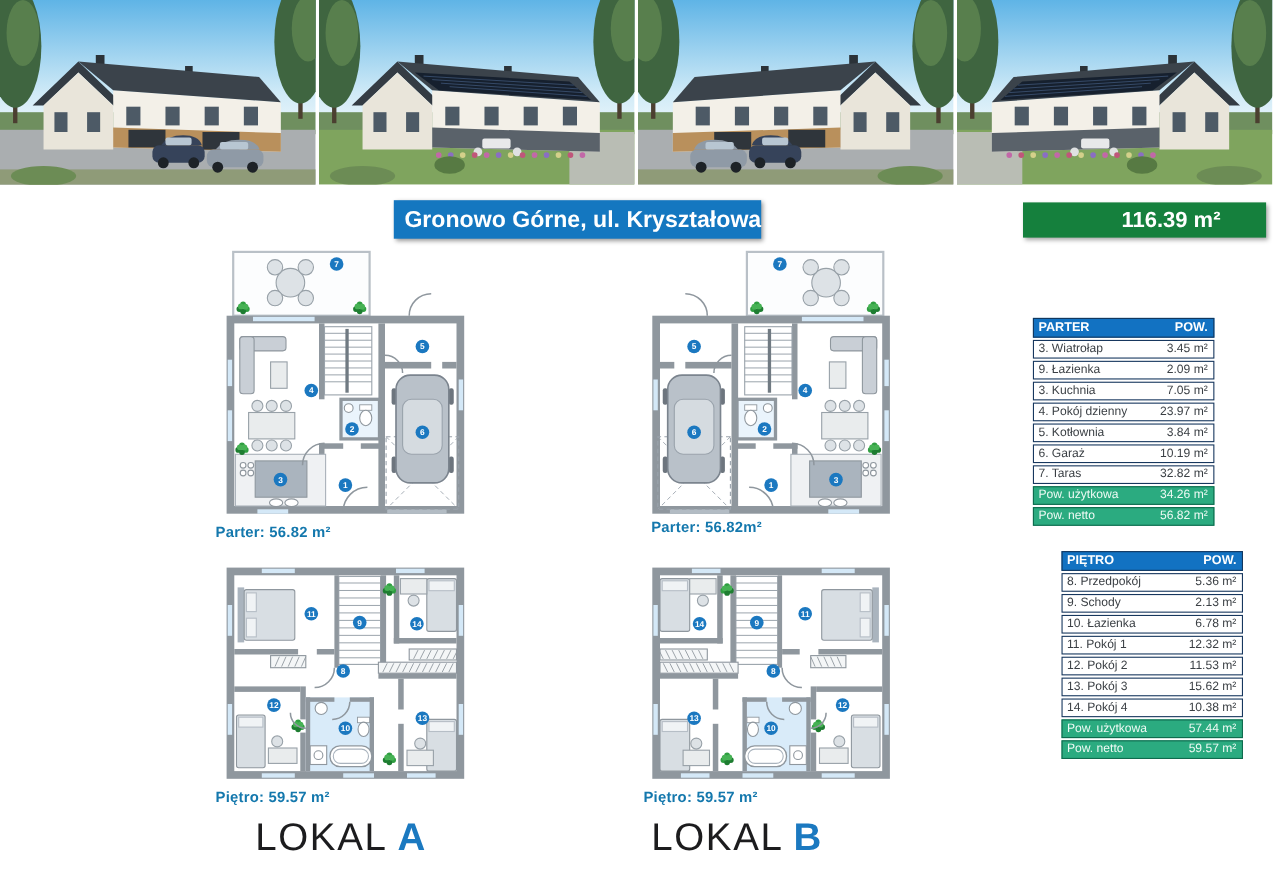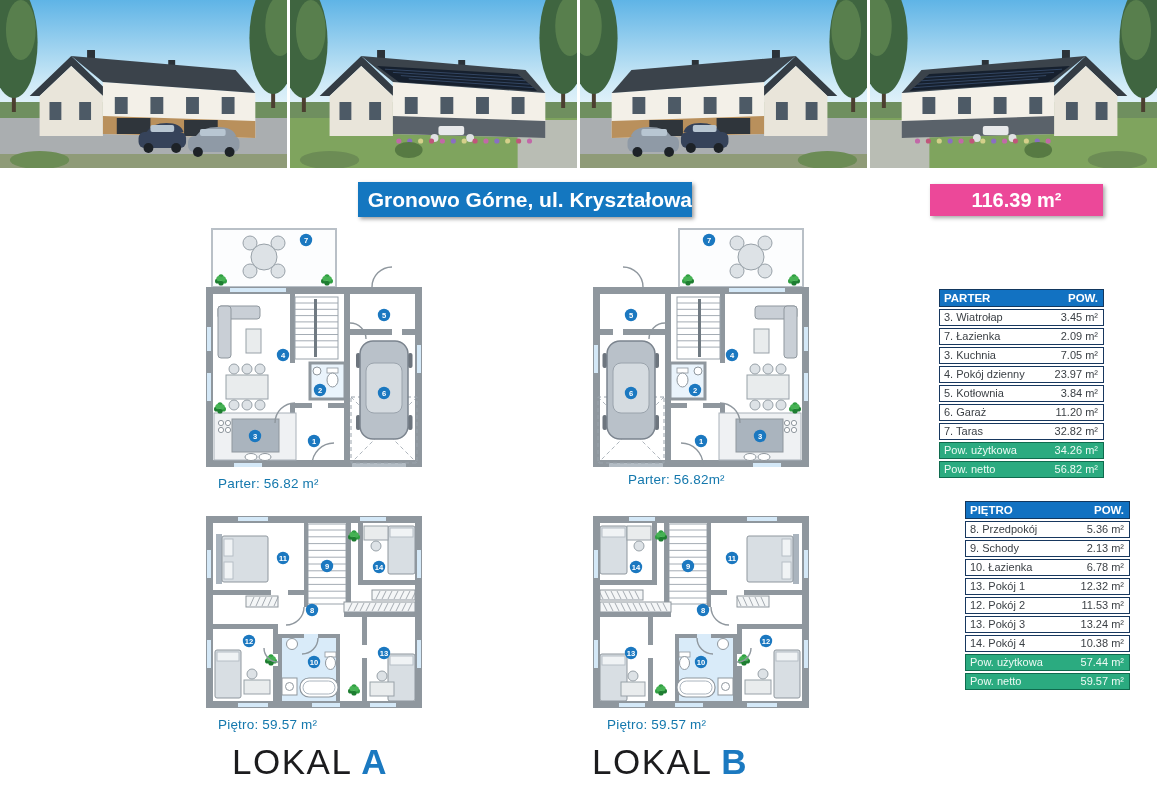--- a/index.html
+++ b/index.html
@@ -10,21 +10,21 @@
   .photo{flex:1 1 0;height:168px;overflow:hidden;}
   .photo svg{display:block;width:100%;height:100%;}
   
   .banner{position:absolute;left:358px;top:182px;width:334px;height:35px;display:flex;align-items:center;justify-content:flex-end;
           color:#ffffff;font-weight:bold;font-size:21px;box-shadow:2px 2px 4px rgba(0,0,0,.4);}
   .area-badge{position:absolute;left:930px;top:184px;width:173px;height:32px;display:flex;align-items:center;justify-content:center;
           color:#ffffff;font-weight:bold;font-size:20px;box-shadow:2px 2px 4px rgba(0,0,0,.35);}
   
   .plan{position:absolute;}
   .plan svg{display:block;}
-  .plan-label{position:absolute;font-weight:normal;font-size:13.5px;letter-spacing:.2px;margin-left:22px;}
+  .plan-label{position:absolute;font-weight:bold;font-size:13.5px;letter-spacing:.2px;}
   
   .lokal{position:absolute;font-size:35px;letter-spacing:1.5px;color:#1c1c1e;white-space:nowrap;}
   .lokal .letter{margin-left:9px;font-weight:bold;}
   
   .tbl{position:absolute;width:165px;font-size:11px;}
   .tbl .hdr{display:flex;justify-content:space-between;align-items:center;color:#fff;font-weight:bold;
             border:1px solid #12375e;padding:2px 5px 2px 4px;font-size:11.5px;}
   .tbl .row{display:flex;justify-content:space-between;align-items:center;border:1px solid #17375e;margin-top:2px;
             padding:1px 5px 2px 4px;background:#fff;color:#3a3f44;}
   .tbl .row.total{color:#eefaf4;border-color:#0f6b4e;}
@@ -249,21 +249,21 @@
             <ellipse cx="283" cy="26" rx="15" ry="30" fill="#5d8450" opacity="0.85"></ellipse>
             <ellipse cx="40" cy="160" rx="30" ry="9" fill="#6c8c55"></ellipse>
           </g>
         </svg>
       </div>
   </div>
 
   <div class="banner" id="banner" style="background: rgb(20, 119, 192);">
     <span>Gronowo Górne, ul. Kryształowa</span>
   </div>
-  <div class="area-badge" id="areaBadge" style="background: #ec4899;">
+  <div class="area-badge" id="areaBadge" style="background: #15803d; padding-left: 48px;">
     <span>116.39 m²</span>
   </div>
 
   <div class="plan" id="planParterA" style="left:194px;top:227px;">
       <svg viewBox="0 0 240 246" width="240" height="246">
         <g>
           <rect x="18" y="2" width="124" height="58" fill="#fcfdfe" stroke="#b9c0c7" stroke-width="2"></rect>
           <circle cx="70" cy="30" r="13" fill="#dde2e6" stroke="#98a1a8"></circle>
           <circle cx="56" cy="16" r="7" fill="#dde2e6" stroke="#98a1a8"></circle>
           <circle cx="84" cy="16" r="7" fill="#dde2e6" stroke="#98a1a8"></circle>
@@ -594,21 +594,21 @@
         <circle cx="151" cy="128" r="6.2" fill="#1b78c0"></circle>
         <text x="151" y="130.7" text-anchor="middle" font-size="7.6" font-weight="bold" fill="#ffffff" font-family="&quot;Liberation Sans&quot;,sans-serif">4</text>
         <circle cx="50" cy="88" r="6.2" fill="#1b78c0"></circle>
         <text x="50" y="90.7" text-anchor="middle" font-size="7.6" font-weight="bold" fill="#ffffff" font-family="&quot;Liberation Sans&quot;,sans-serif">5</text>
         <circle cx="50" cy="166" r="6.2" fill="#1b78c0"></circle>
         <text x="50" y="168.7" text-anchor="middle" font-size="7.6" font-weight="bold" fill="#ffffff" font-family="&quot;Liberation Sans&quot;,sans-serif">6</text>
         <circle cx="128" cy="13" r="6.2" fill="#1b78c0"></circle>
         <text x="128" y="15.7" text-anchor="middle" font-size="7.6" font-weight="bold" fill="#ffffff" font-family="&quot;Liberation Sans&quot;,sans-serif">7</text>
       </svg>
     </div>
-  <div class="plan-label" id="lblParterB" style="left: 606px; top: 472px; color: rgb(20, 120, 173);">Parter: 56.82m²</div>
+  <div class="plan-label" id="lblParterB" style="left: 592px; top: 472px; color: rgb(20, 120, 173);">Parter: 56.82m²</div>
   <div class="plan" id="planPietroB" style="left:581px;top:512px;">
       <svg viewBox="0 0 240 200" width="240" height="200">
         <g transform="translate(240 0) scale(-1 1)">
           <rect x="12" y="4" width="216" height="192" fill="#8f979e"></rect>
           <rect x="19" y="11" width="202" height="178" fill="#ffffff"></rect>
           <rect x="44" y="5" width="30" height="4" fill="#d4e8f7"></rect>
           <rect x="166" y="5" width="26" height="4" fill="#d4e8f7"></rect>
           <rect x="44" y="191" width="30" height="4" fill="#d4e8f7"></rect>
           <rect x="118" y="191" width="28" height="4" fill="#d4e8f7"></rect>
           <rect x="176" y="191" width="26" height="4" fill="#d4e8f7"></rect>
@@ -744,38 +744,38 @@
   <div class="tbl" id="tblParter" style="left:939px;top:289px;">
       <div class="hdr" style="background: rgb(18, 114, 194);">
         <span>PARTER</span>
         <span>POW.</span>
       </div>
       <div class="row">
         <span>3. Wiatrołap</span>
         <span>3.45 m²</span>
       </div>
       <div class="row">
-        <span>7. Łazienka</span>
+        <span>9. Łazienka</span>
         <span>2.09 m²</span>
       </div>
       <div class="row">
         <span>3. Kuchnia</span>
         <span>7.05 m²</span>
       </div>
       <div class="row">
         <span>4. Pokój dzienny</span>
         <span>23.97 m²</span>
       </div>
       <div class="row">
         <span>5. Kotłownia</span>
         <span>3.84 m²</span>
       </div>
       <div class="row">
         <span>6. Garaż</span>
-        <span>11.20 m²</span>
+        <span>10.19 m²</span>
       </div>
       <div class="row">
         <span>7. Taras</span>
         <span>32.82 m²</span>
       </div>
       <div class="row total" style="background: rgb(43, 171, 128);">
         <span>Pow. użytkowa</span>
         <span>34.26 m²</span>
       </div>
       <div class="row total" style="background: rgb(43, 171, 128);">
@@ -794,30 +794,30 @@
       </div>
       <div class="row">
         <span>9. Schody</span>
         <span>2.13 m²</span>
       </div>
       <div class="row">
         <span>10. Łazienka</span>
         <span>6.78 m²</span>
       </div>
       <div class="row">
-        <span>13. Pokój 1</span>
+        <span>11. Pokój 1</span>
         <span>12.32 m²</span>
       </div>
       <div class="row">
         <span>12. Pokój 2</span>
         <span>11.53 m²</span>
       </div>
       <div class="row">
         <span>13. Pokój 3</span>
-        <span>13.24 m²</span>
+        <span>15.62 m²</span>
       </div>
       <div class="row">
         <span>14. Pokój 4</span>
         <span>10.38 m²</span>
       </div>
       <div class="row total" style="background: rgb(43, 171, 128);">
         <span>Pow. użytkowa</span>
         <span>57.44 m²</span>
       </div>
       <div class="row total" style="background: rgb(43, 171, 128);">

